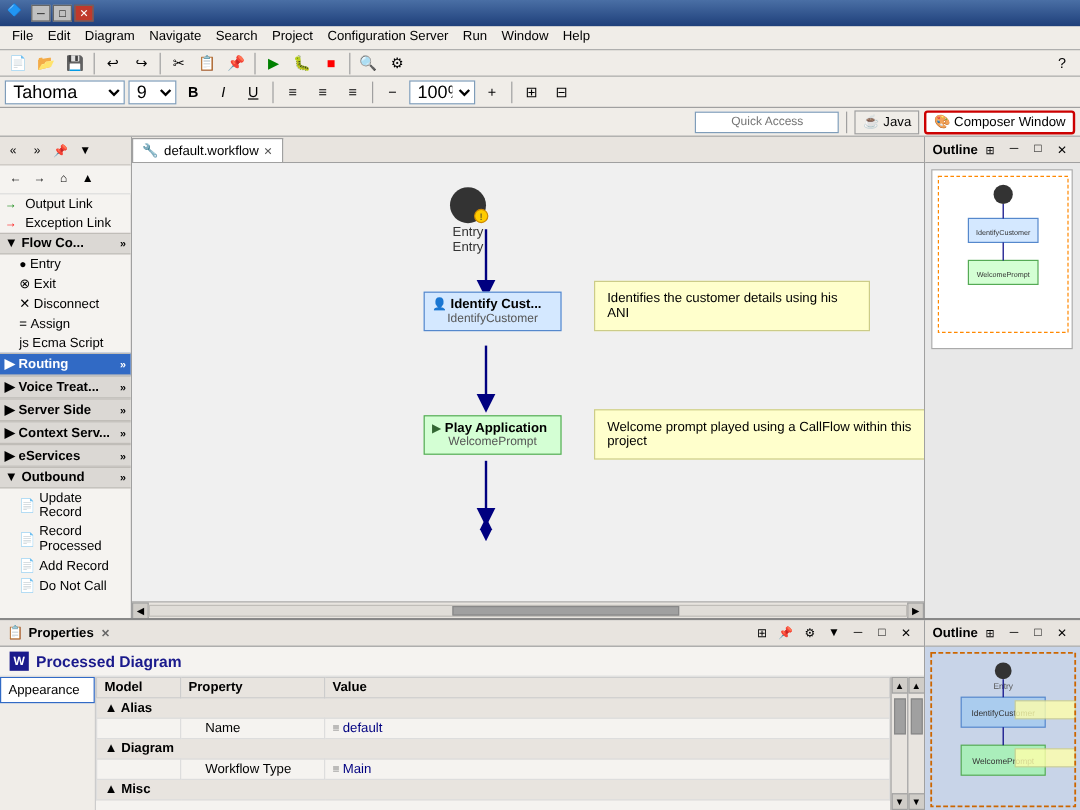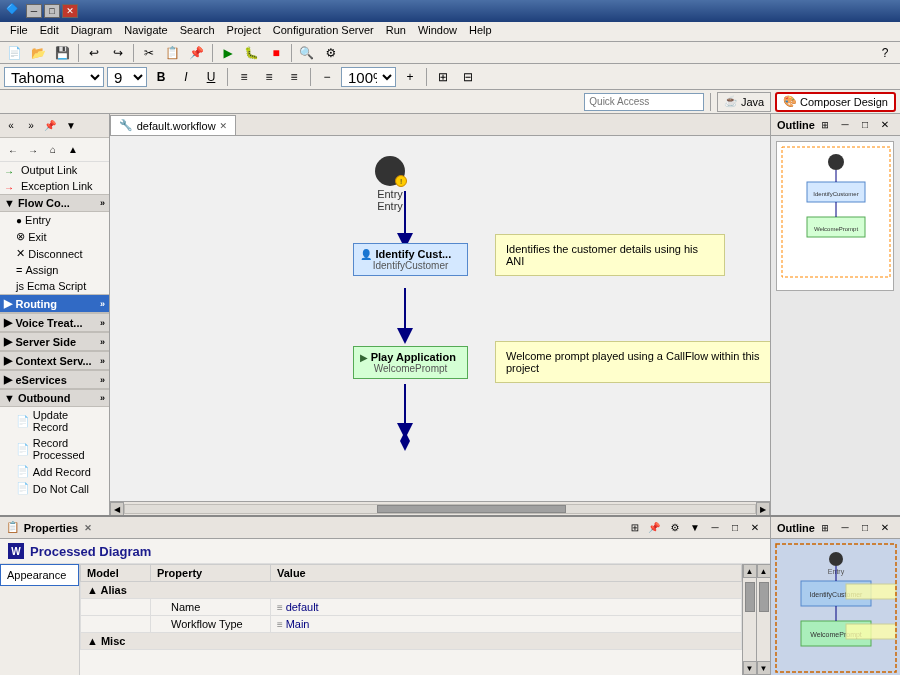--- a/index.html
+++ b/index.html
@@ -81,21 +81,21 @@
       height: 24px;
       display: flex;
       align-items: center;
       padding: 0 4px;
       border-bottom: 1px solid #a0a0a0;
       justify-content: flex-end;
       gap: 4px;
     }
     #quick-bar input {
       height: 18px; border: 1px solid #7f9db9; font-size: 10px;
-      padding: 0 4px; width: 120px;
+      padding: 0 4px; width: 120px; text-align: center;
     }
     .perspective-btn {
       height: 20px; padding: 0 6px; background: #f0ede8; border: 1px solid #a0a0a0;
       font-size: 11px; cursor: pointer; display: flex; align-items: center; gap: 3px;
     }
     .composer-design-btn {
       border: 2px solid #cc0000 !important;
       border-radius: 2px;
     }
 
@@ -498,21 +498,21 @@
 
 <div id="quick-bar">
   <input type="text" placeholder="Quick Access" style="">
   <div class="tb-sep" style="width:1px;height:18px;background:#a0a0a0;"></div>
   <button class="perspective-btn">
     <span>☕</span>
     <span>Java</span>
   </button>
   <button class="perspective-btn composer-design-btn" style="background:white; border:2px solid #cc0000; border-radius:3px;">
     <span>🎨</span>
-    <span>Composer Design</span>
+    <span>Composer Window</span>
   </button>
 </div>
 
 <div style="display:flex; flex-direction:column; height:calc(675px - 22px - 20px - 22px - 26px - 24px);">
 
   <div style="display:flex; flex:1; overflow:hidden;">
 
     <div id="left-panel">
       <div class="left-toolbar">
         <button class="left-tb-btn">«</button>
@@ -764,20 +764,23 @@
                 <td colspan="3">▲ Alias</td>
               </tr>
               <tr>
                 <td></td>
                 <td class="indent">Name</td>
                 <td>
                   <span style="color:#888; font-size:10px;">≡ </span>
                   <span class="prop-value">default</span>
                 </td>
               </tr>
+              <tr class="section-row">
+                <td colspan="3">▲ Diagram</td>
+              </tr>
               <tr>
                 <td></td>
                 <td class="indent">Workflow Type</td>
                 <td>
                   <span style="color:#888; font-size:10px;">≡ </span>
                   <span class="prop-value">Main</span>
                 </td>
               </tr>
               <tr class="section-row">
                 <td colspan="3">▲ Misc</td>

